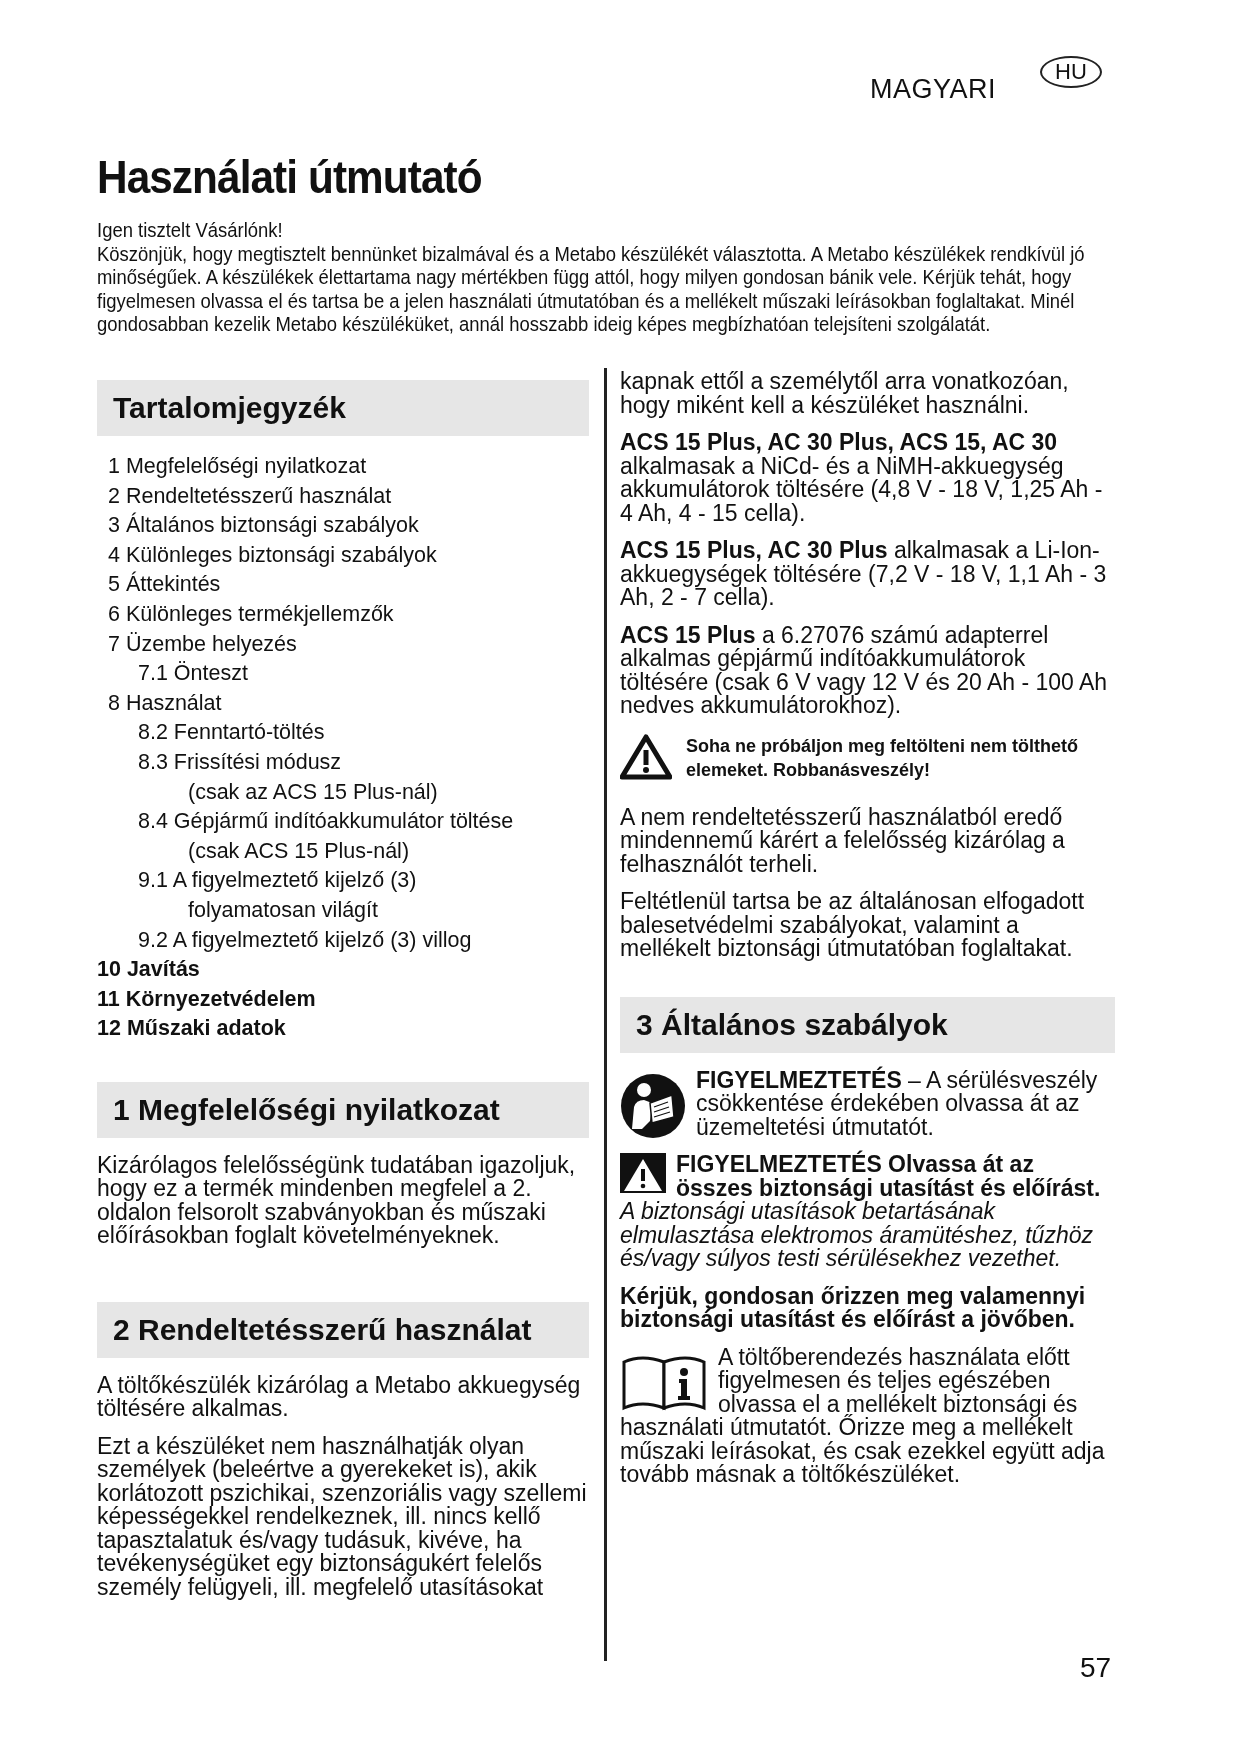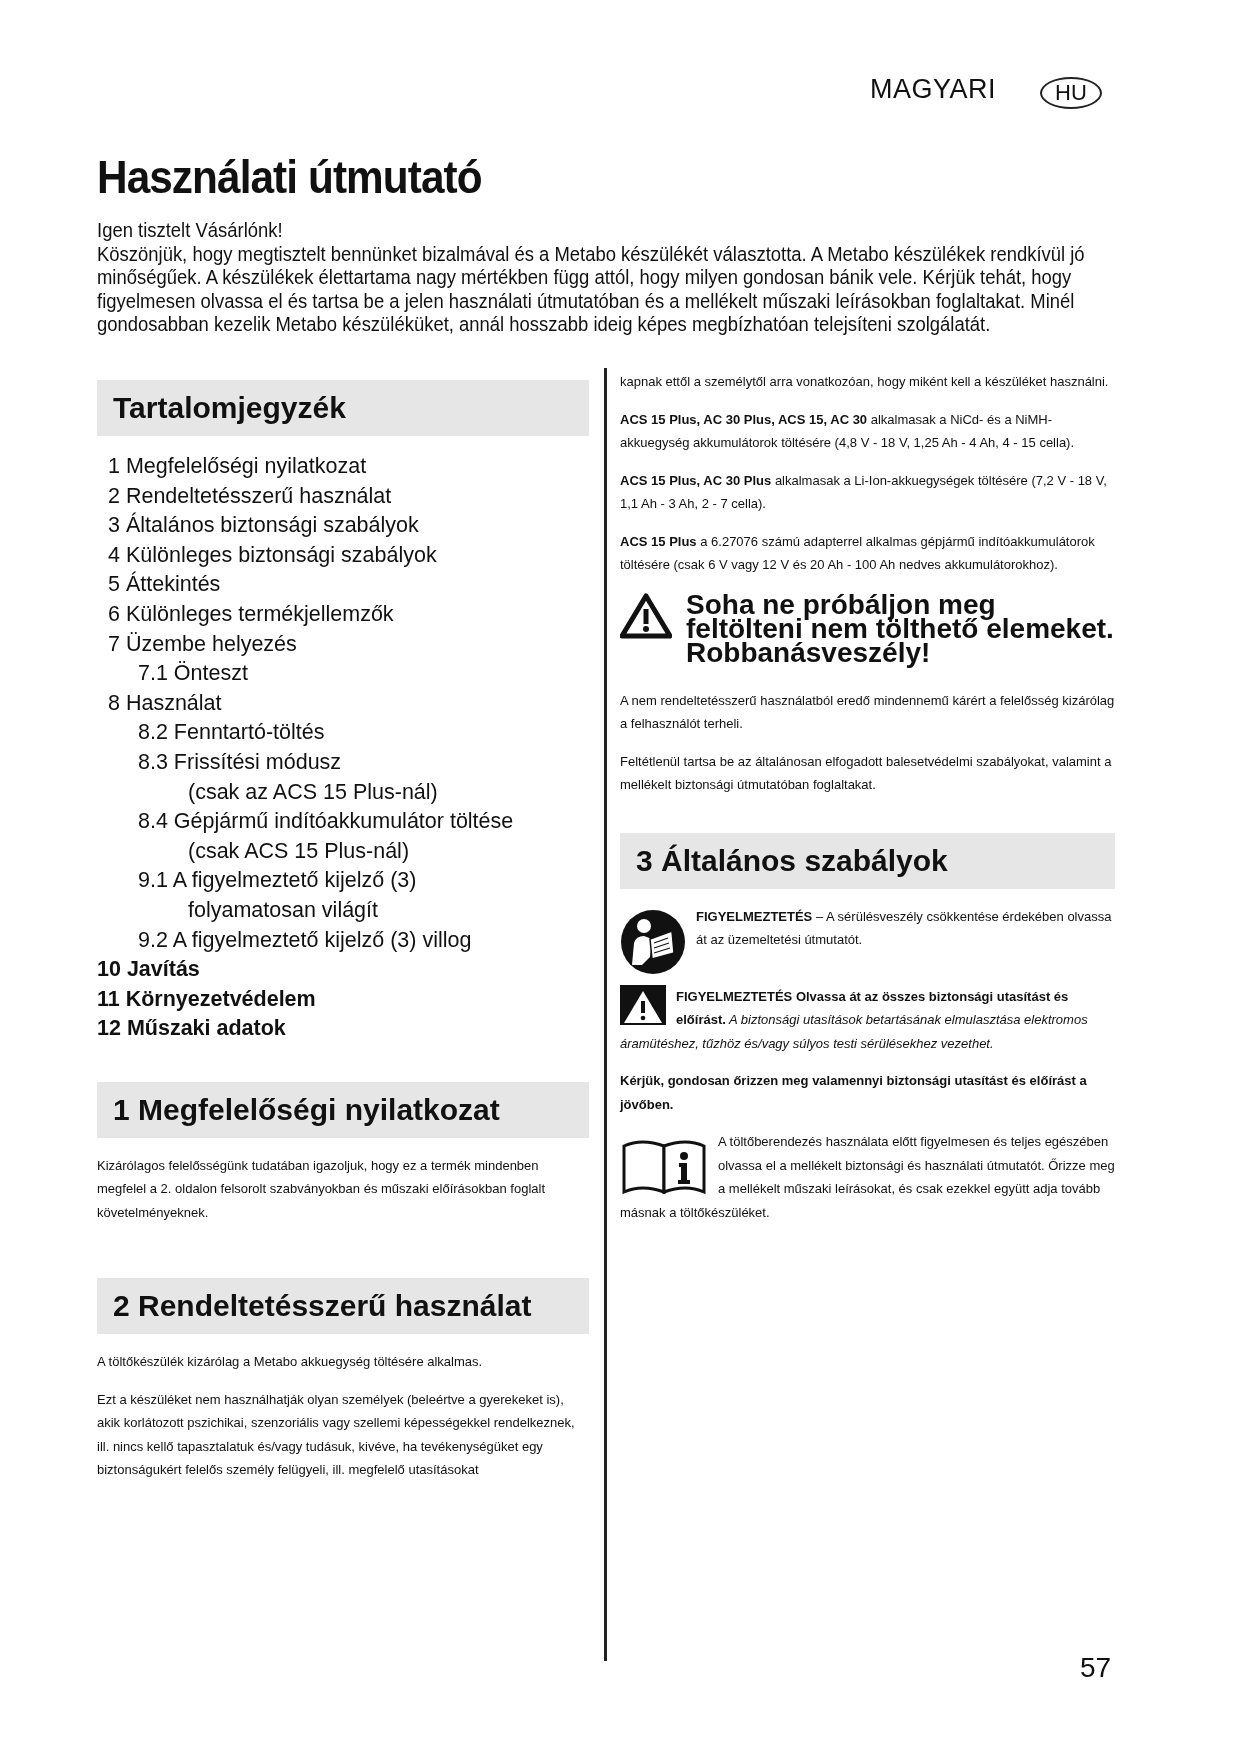--- a/index.html
+++ b/index.html
@@ -1,43 +1,43 @@
 <!DOCTYPE html>
 <html><head>
 <meta charset="utf-8">
 <style>
   html, body { margin: 0; padding: 0; background: #ffffff; }
   body { width: 1241px; height: 1754px; position: relative; overflow: hidden;
          font-family: "Liberation Sans", sans-serif; color: #111; }
   .lang { position: absolute; top: 74px; left: 870px; font-size: 27px; letter-spacing: 0.5px; }
-  .badge { position: absolute; top: 77px; left: 1040px; width: 62px; height: 32px;
+  .badge { position: absolute; top: 56px; left: 1040px; width: 62px; height: 32px;
            border: 2.5px solid #222; border-radius: 50%; box-sizing: border-box;
            font-size: 22px; text-align: center; line-height: 27px; }
   .title { position: absolute; top: 150px; left: 97px; font-size: 46px; font-weight: bold;
            letter-spacing: -1px; transform: scaleX(0.92); transform-origin: left; }
   .intro { position: absolute; top: 218px; left: 97px; width: 1020px; font-size: 20.5px;
            line-height: 23.5px; transform: scaleX(0.9); transform-origin: left; width: 1130px; }
   .intro p { margin: 0; }
   .col-left { position: absolute; top: 380px; left: 97px; width: 492px; }
   .col-right { position: absolute; top: 370px; left: 620px; width: 495px; }
   .divider { position: absolute; left: 604px; top: 368px; width: 3px; height: 1293px; background: #222; }
   .sec-head { background: #e6e6e6; height: 56px; box-sizing: border-box; padding-left: 16px;
               font-weight: bold; font-size: 30px; line-height: 56px; margin-bottom: 16px; }
   .toc { font-size: 21.5px; line-height: 29.6px; }
   .toc div { white-space: nowrap; }
   .lvl0 { padding-left: 11px; }
   .lvl0b { padding-left: 0; font-weight: bold; }
   .lvl1 { padding-left: 41px; }
   .lvl2 { padding-left: 91px; }
-  .para { font-size: 13px; line-height: 23.5px; margin: 0 0 14px 0; }
+  .para { font-size: 23px; line-height: 23.5px; margin: 0 0 14px 0; }
   .b { font-weight: bold; }
   .i { font-style: italic; }
   .warn-row { display: flex; align-items: flex-start; margin: 16px 0 24px 0; }
   .warn-row .ico { width: 52px; height: 46px; margin-right: 14px; flex: none; }
-  .warn-row .txt { font-weight: bold; font-size: 28px; line-height: 24px; }
+  .warn-row .txt { font-weight: bold; font-size: 18px; line-height: 24px; }
   .float-ico { float: left; margin: 4px 10px 2px 0; }
   .page-num { position: absolute; top: 1652px; left: 1072px; font-size: 28px; margin-left: 8px; }
 </style>
 </head>
 <body>
 
 <div class="lang">MAGYARI</div>
 <div class="badge">HU</div>
 
 <div class="title">Használati útmutató</div>

